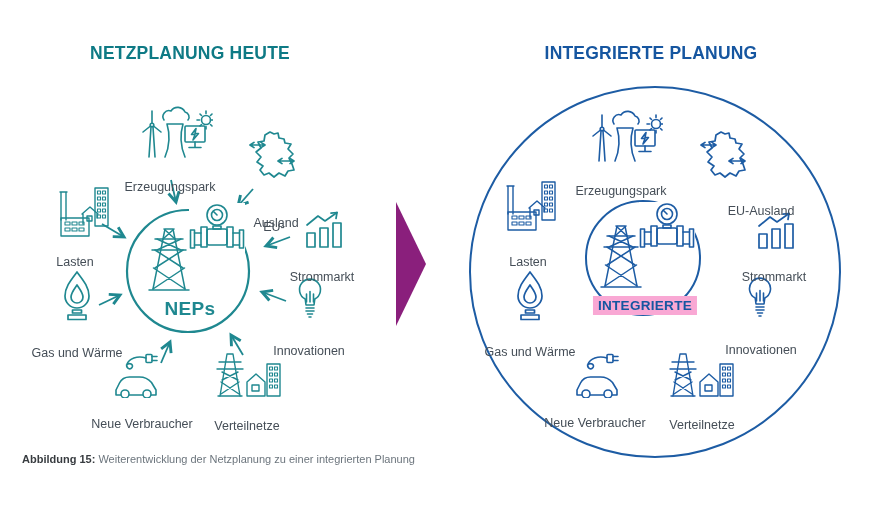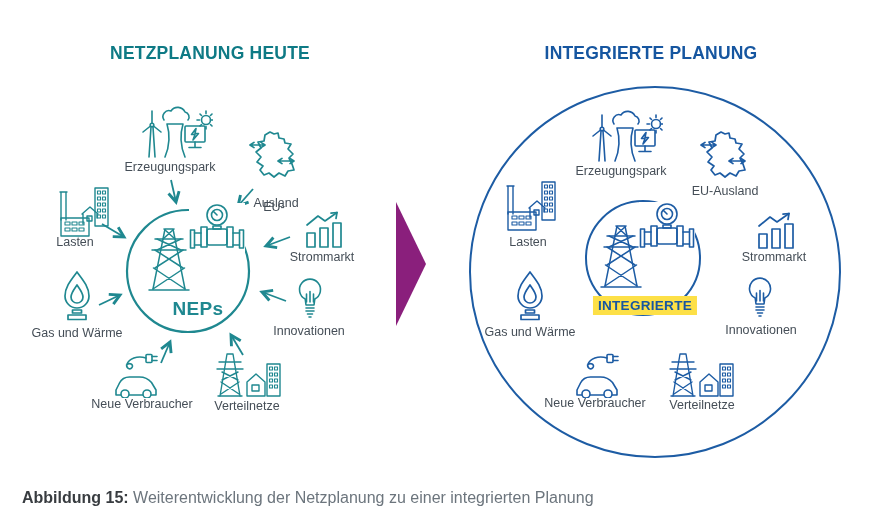--- a/index.html
+++ b/index.html
@@ -2,30 +2,30 @@
 <html style="--teal: #1F8890; --teal_dark: #0E7A85; --blue: #1D5CA4; --blue_dark: #1656A0; --purple: #8A1F7C; --label: #454E57; --caption_label: #383C40; --caption_text: #6C757D;"><head>
 <meta charset="utf-8">
 <style>
   html,body{margin:0;padding:0;background:#fff;}
   body{width:872px;height:520px;position:relative;overflow:hidden;
        font-family:"Liberation Sans","DejaVu Sans",sans-serif;}
   #stage{position:absolute;inset:0;width:872px;height:520px;}
   svg.canvas{position:absolute;left:0;top:0;}
   .title{position:absolute;transform:translateX(-50%);font-size:17.5px;font-weight:bold;
          letter-spacing:.2px;white-space:nowrap;}
-  .title.teal-t{color:var(--teal_dark,#0E7A85);margin-left:20px;}
+  .title.teal-t{color:var(--teal_dark,#0E7A85);}
   .title.blue-t{color:var(--blue_dark,#1656A0);text-align:right;}
   .lbl{position:absolute;transform:translateX(-50%);font-size:12.5px;color:var(--label,#454E57);
-       white-space:nowrap;text-align:center;line-height:14px;}
+       white-space:nowrap;text-align:center;line-height:14px;margin-top:20px;}
   .neps{position:absolute;transform:translateX(-50%);font-size:19px;font-weight:bold;
         color:var(--teal,#1F8890);letter-spacing:.3px;}
   .center-right{position:absolute;transform:translateX(-50%);text-align:center;
         font-size:13.5px;font-weight:bold;color:var(--blue_dark,#1656A0);letter-spacing:.3px;
-        background:#fde047;line-height:17px;padding:1px 5px;white-space:nowrap;}
-  .caption{position:absolute;font-size:16px;white-space:nowrap;margin-top:36px;}
+        background:#f9a8d4;line-height:17px;padding:1px 5px;white-space:nowrap;}
+  .caption{position:absolute;font-size:11px;white-space:nowrap;}
   .caption .cap-b{font-weight:bold;color:var(--caption_label,#383C40);}
   .caption .cap-t{color:var(--caption_text,#6C757D);}
   .icn{fill:none;stroke-linecap:round;stroke-linejoin:round;}
   use.teal{color:var(--teal,#1F8890);}
   use.blue{color:var(--blue,#1D5CA4);}
   .circle-l{stroke:var(--teal,#1F8890);fill:none;stroke-width:2.2;}
   .circle-r{stroke:var(--blue,#1D5CA4);fill:none;stroke-width:2;}
   .conn{stroke:var(--teal,#1F8890);stroke-width:1.8;fill:none;}
   .conn-head{stroke:var(--teal,#1F8890);fill:none;stroke-width:1.6;}
   .big-arrow{fill:var(--purple,#8A1F7C);}
@@ -226,24 +226,24 @@
 
   <div class="lbl" style="left:170px;top:160px">Erzeugungspark</div>
   <div class="lbl" style="left:274px;top:200px">EU-</div>
   <div class="lbl" style="left:276px;top:196px">Ausland</div>
   <div class="lbl" style="left:322px;top:250px">Strommarkt</div>
   <div class="lbl" style="left:309px;top:324px">Innovationen</div>
   <div class="lbl" style="left:247px;top:399px">Verteilnetze</div>
   <div class="lbl" style="left:142px;top:397px">Neue Verbraucher</div>
   <div class="lbl" style="left:77px;top:326px">Gas und Wärme</div>
   <div class="lbl" style="left:75px;top:235px">Lasten</div>
-  <div class="neps" style="left:198px;top:298px">NEPs</div>
+  <div class="neps" style="left:190px;top:298px">NEPs</div>
 
   <div class="lbl" style="left:621px;top:164px">Erzeugungspark</div>
-  <div class="lbl" style="left:725px;top:184px">EU-Ausland</div>
+  <div class="lbl" style="left:761px;top:184px">EU-Ausland</div>
   <div class="lbl" style="left:774px;top:250px">Strommarkt</div>
   <div class="lbl" style="left:761px;top:323px">Innovationen</div>
   <div class="lbl" style="left:702px;top:398px">Verteilnetze</div>
   <div class="lbl" style="left:595px;top:396px">Neue Verbraucher</div>
   <div class="lbl" style="left:530px;top:325px">Gas und Wärme</div>
   <div class="lbl" style="left:528px;top:235px">Lasten</div>
 
   <div class="center-right" style="left:645px;top:296px">
     <div>INTEGRIERTE</div>
   </div>

